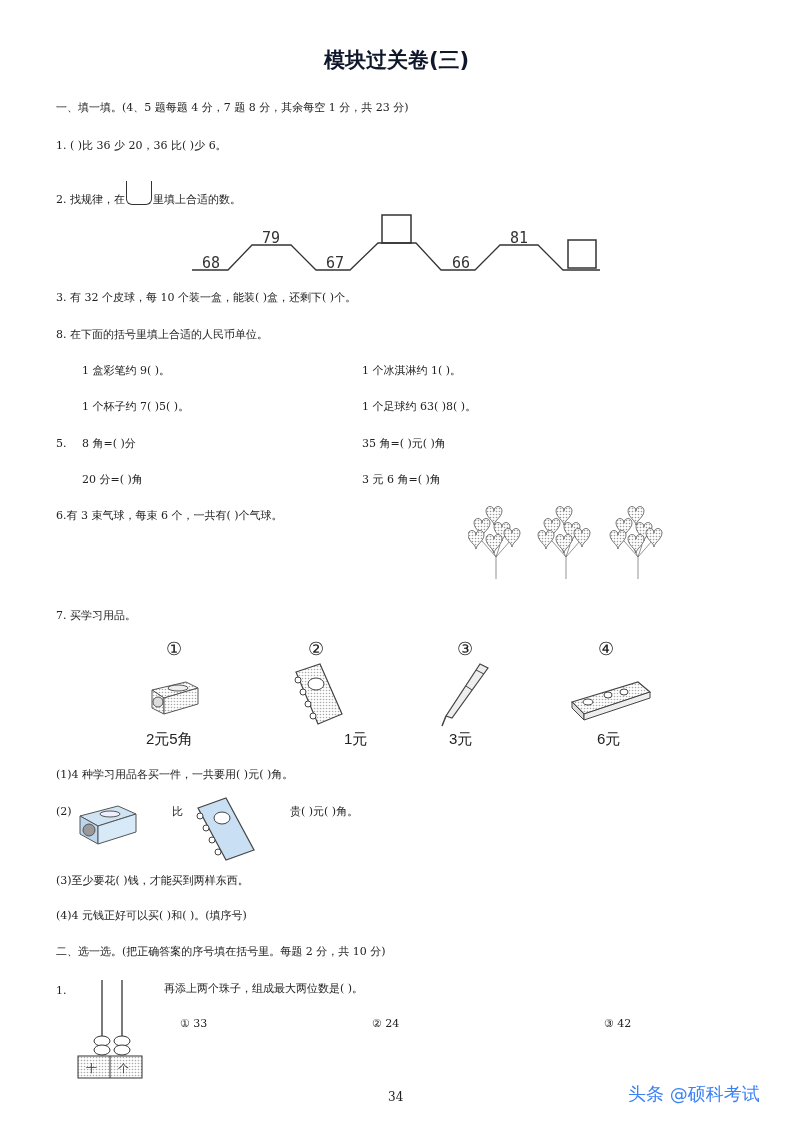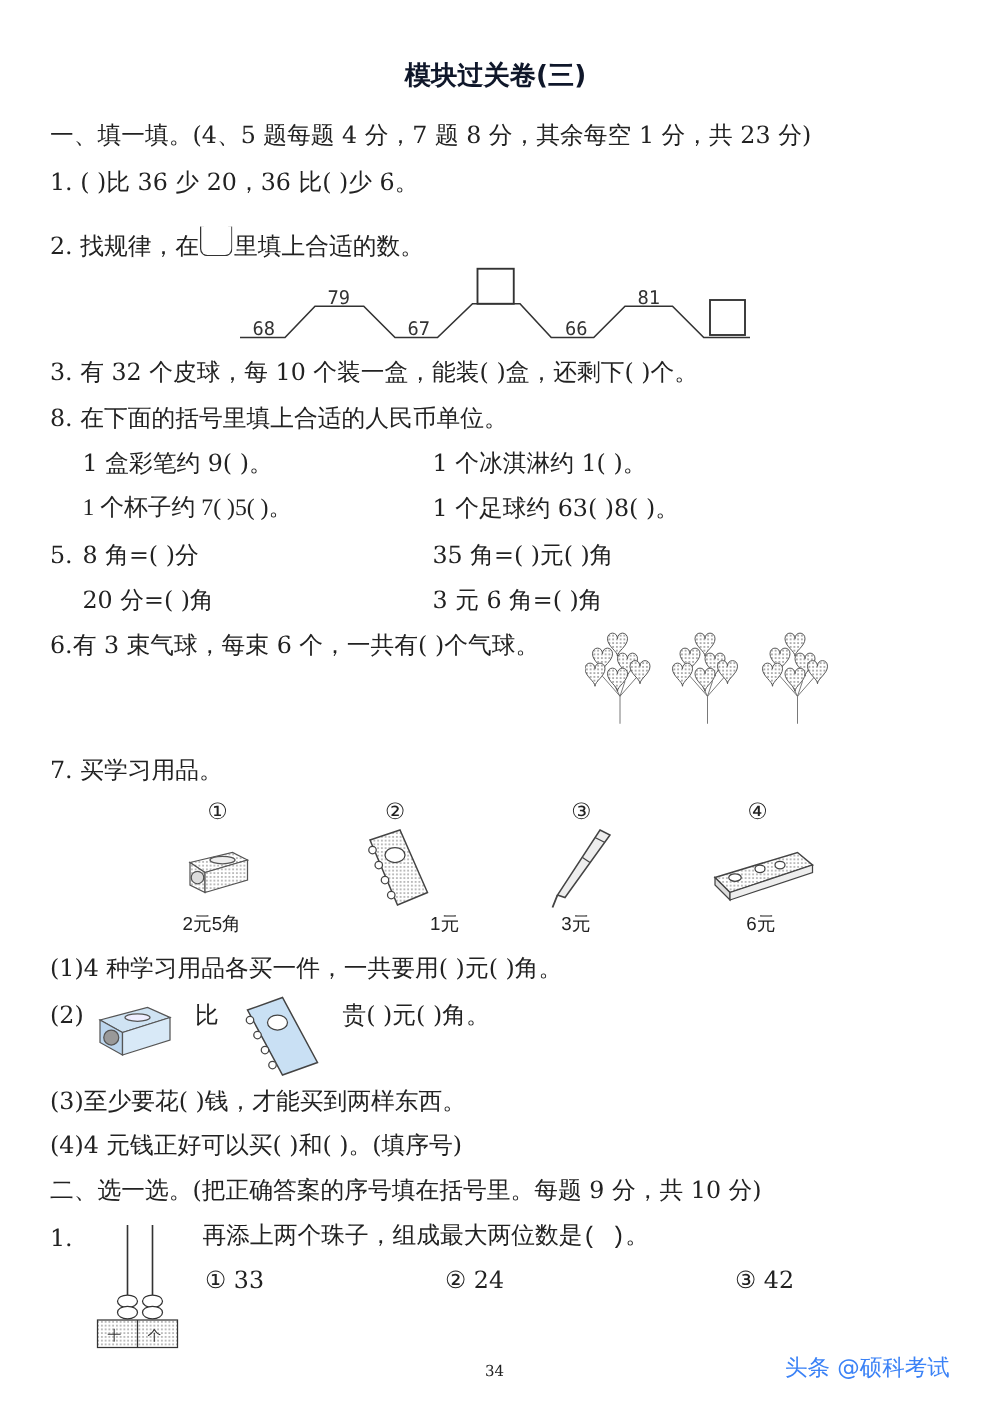--- a/index.html
+++ b/index.html
@@ -1,21 +1,21 @@
 <!DOCTYPE html>
 <html><head>
 <meta charset="utf-8">
 <style>
   html, body { margin:0; padding:0; background:#ffffff; }
   body { width:793px; height:1122px; position:relative; overflow:hidden;
          font-family:"DejaVu Serif","Liberation Serif",serif; color:#222; }
   .abs { position:absolute; white-space:nowrap; }
   .title { left:0; width:793px; top:46px; text-align:center; font-family:"DejaVu Sans","Liberation Sans",sans-serif;
            font-weight:bold; font-size:21px; letter-spacing:0px; color:#0f172a; }
-  .line { font-size:19px; line-height:20px; }
+  .line { font-size:11px; line-height:20px;margin-left:16px; }
   .sq-inline { display:inline-block; width:26px; height:24px; border:1.5px solid #333; border-top:none;
                border-radius:0 0 6px 6px; vertical-align:-2px; margin:0 1px; box-sizing:border-box; }
   .pattern-svg { position:absolute; left:188px; top:212px; }
   .img-svg { position:absolute; }
   .price { font-size:15px; font-family:Liberation Sans, sans-serif; }
   .circ { font-size:18px; }
   .pagenum { font-size:12px; left:388px; top:1090px; }
   .watermark { font-family:"DejaVu Sans","Liberation Sans",sans-serif; font-size:18px; color:#3b82f6; left:628px; top:1082px; }
 </style>
 </head>
@@ -44,21 +44,21 @@
     <text x="264" y="56">66</text>
     <text x="322" y="31">81</text>
   </g>
 </svg>
 
 <div class="abs line" style="left:40px; top:288px;">3.  有 32 个皮球，每 10 个装一盒，能装(      )盒，还剩下(      )个。</div>
 
 <div class="abs line" style="left:40px; top:325px;">8.  在下面的括号里填上合适的人民币单位。</div>
 <div class="abs line" style="left:66px; top:361px;">1 盒彩笔约 9(      )。</div>
 <div class="abs line" style="left:346px; top:361px;">1 个冰淇淋约 1(      )。</div>
-<div class="abs line" style="left:66px; top:397px;font-family:Liberation Serif, serif;">1 个杯子约 7(      )5(      )。</div>
+<div class="abs line" style="left:66px; top:397px;">1 个杯子约 7(      )5(      )。</div>
 <div class="abs line" style="left:346px; top:397px;">1 个足球约 63(      )8(      )。</div>
 
 <div class="abs line" style="left:40px; top:434px;">5.</div>
 <div class="abs line" style="left:66px; top:434px;">8 角=(      )分</div>
 <div class="abs line" style="left:346px; top:434px;">35 角=(      )元(      )角</div>
 <div class="abs line" style="left:66px; top:470px;">20 分=(      )角</div>
 <div class="abs line" style="left:346px; top:470px;">3 元 6 角=(      )角</div>
 
 <div class="abs line" style="left:40px; top:506px;">6.有 3 束气球，每束 6 个，一共有(      )个气球。</div>
 
@@ -175,23 +175,23 @@
       <circle cx="22" cy="44" r="3"></circle>
       <circle cx="28" cy="56" r="3"></circle>
     </g>
   <ellipse cx="32" cy="22" rx="8" ry="6" fill="#fff" stroke="#444"></ellipse>
 </svg>
 <div class="abs line" style="left:274px; top:802px;">贵(      )元(      )角。</div>
 
 <div class="abs line" style="left:40px; top:871px;">(3)至少要花(            )钱，才能买到两样东西。</div>
 <div class="abs line" style="left:40px; top:906px;">(4)4 元钱正好可以买(      )和(      )。(填序号)</div>
 
-<div class="abs line" style="left:40px; top:942px;">二、选一选。(把正确答案的序号填在括号里。每题 9 分，共 10 分)</div>
+<div class="abs line" style="left:40px; top:942px;">二、选一选。(把正确答案的序号填在括号里。每题 2 分，共 10 分)</div>
 <div class="abs line" style="left:40px; top:981px;">1.</div>
-<div class="abs line" style="left:162px; top:979px;font-family:Liberation Mono, monospace;">再添上两个珠子，组成最大两位数是(      )。</div>
+<div class="abs line" style="left:148px; top:979px;">再添上两个珠子，组成最大两位数是(      )。</div>
 
 <svg class="img-svg" style="left:74px; top:978px;" width="74" height="102" viewBox="0 0 74 102">
   <defs>
       <pattern id="d5" width="3" height="3" patternUnits="userSpaceOnUse">
         <rect width="3" height="3" fill="#fff"></rect>
         <circle cx="1.5" cy="1.5" r="0.8" fill="#aaa"></circle>
       </pattern>
     </defs>
   <line x1="28" y1="2" x2="28" y2="58" stroke="#333" stroke-width="1.3"></line>
   <line x1="48" y1="2" x2="48" y2="58" stroke="#333" stroke-width="1.3"></line>

